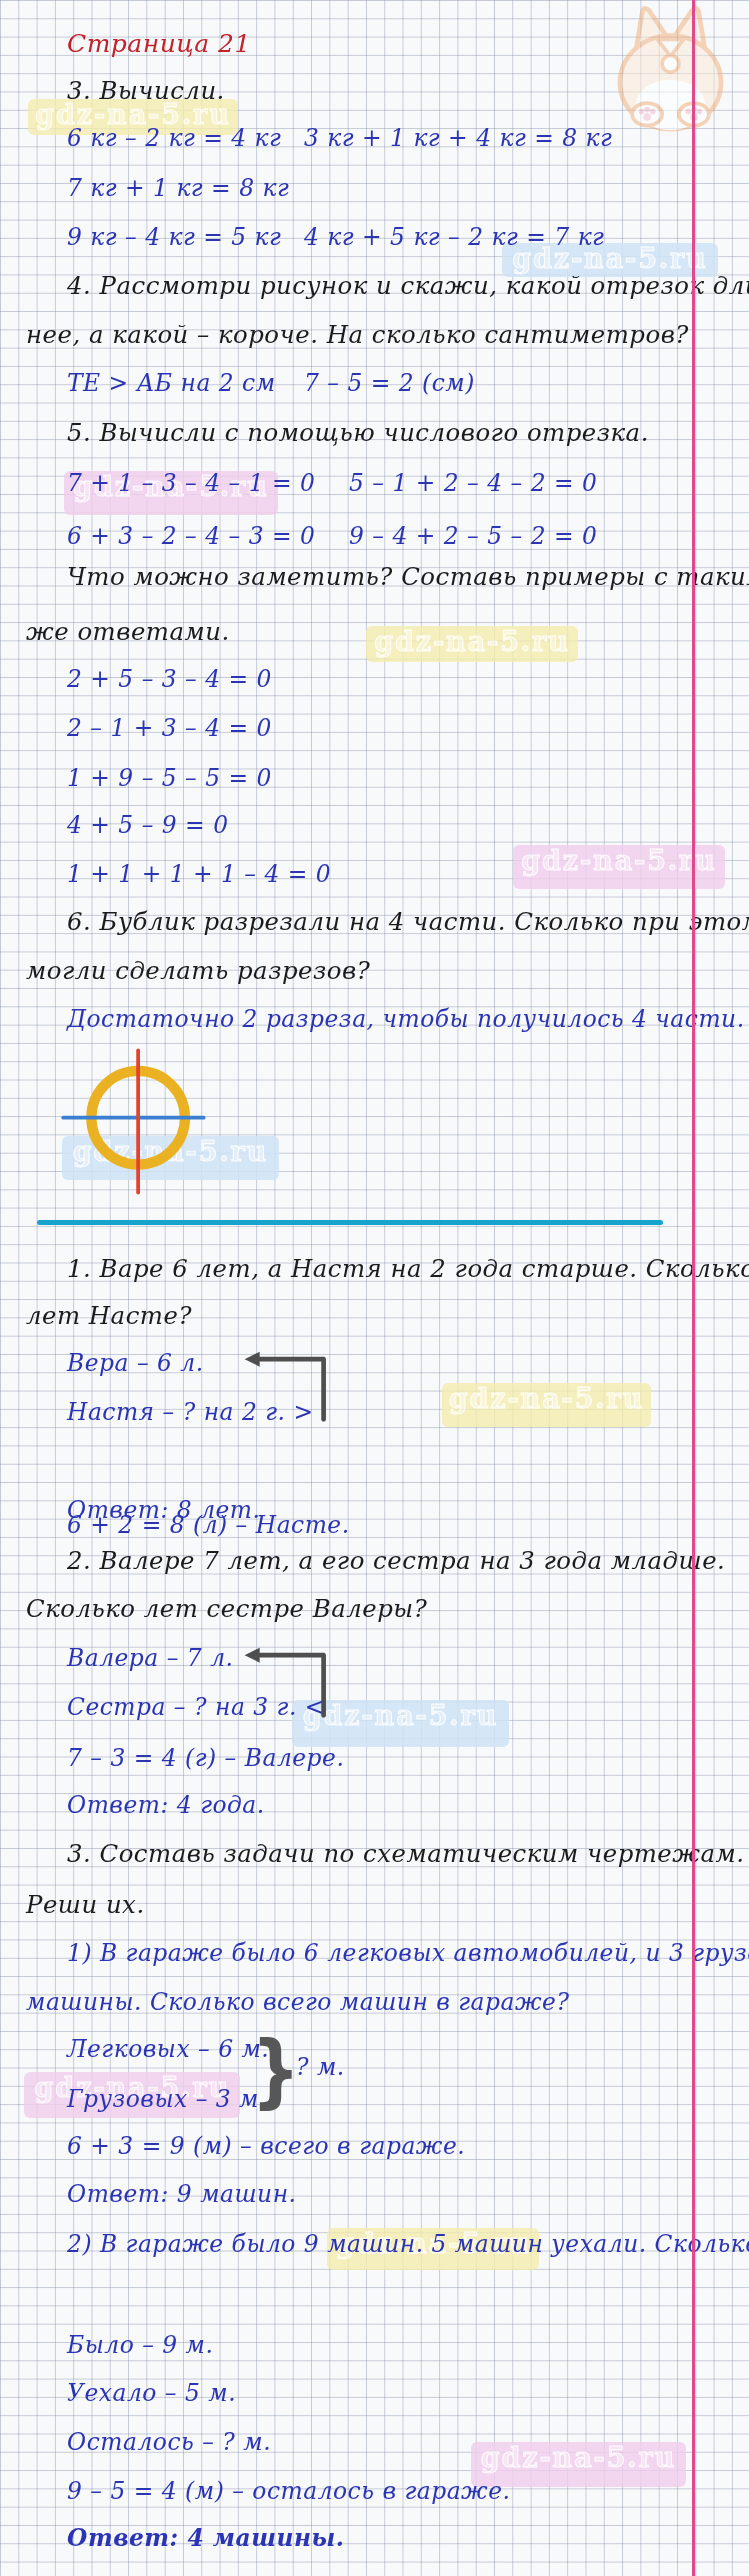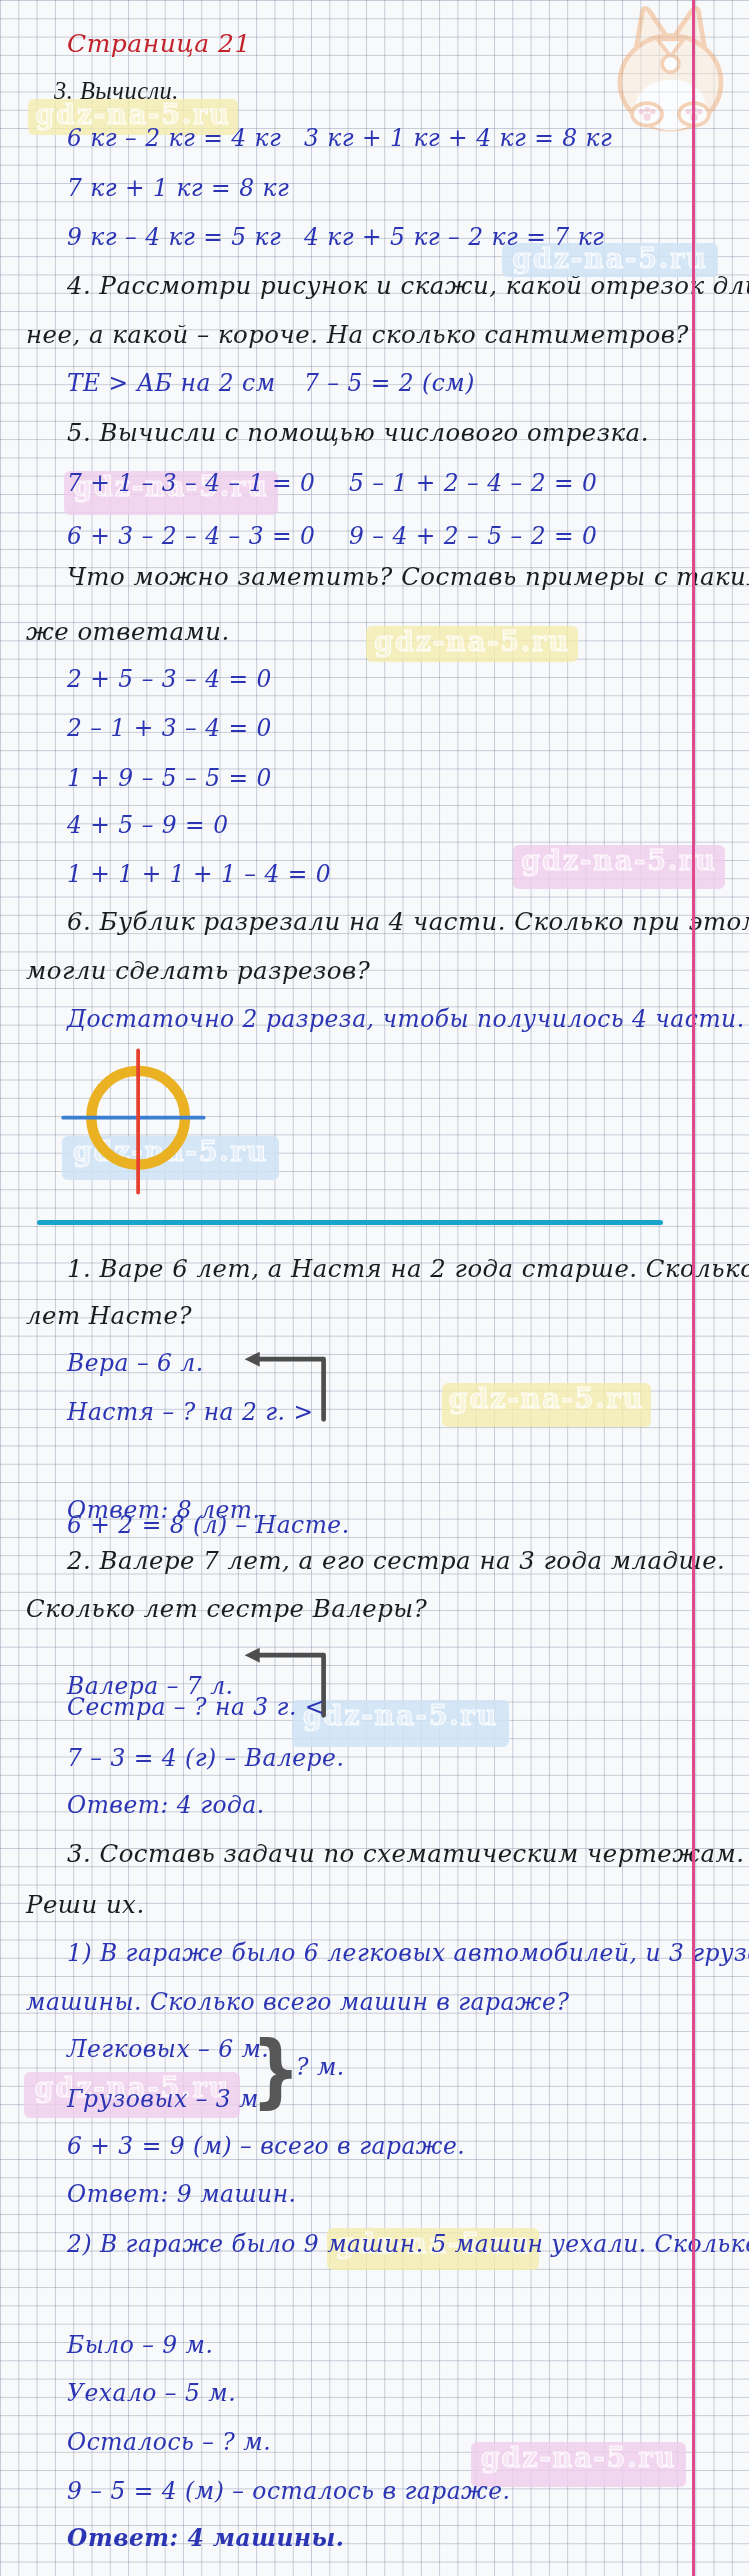--- a/index.html
+++ b/index.html
@@ -87,21 +87,21 @@
     </div>
   <div class="wm wm-yellow" style="left:327px;top:2228px;width:212px;height:42px;">
       <span>gdz-na-5.ru</span>
     </div>
   <div class="wm wm-pink" style="left:471px;top:2442px;width:215px;height:45px;">
       <span>gdz-na-5.ru</span>
     </div>
 
   <div class="tl red" style="left:67px;top:30px;">Страница 21</div>
 
-  <div class="tl black" style="left:54px;top:77px;font-family:Liberation Serif, serif;">3. Вычисли.</div>
+  <div class="tl black" style="left:67px;top:77px;">3. Вычисли.</div>
   <div class="tl blue" style="left:67px;top:125px;">6 кг – 2 кг = 4 кг</div>
   <div class="tl blue" style="left:304px;top:125px;">3 кг + 1 кг + 4 кг = 8 кг</div>
   <div class="tl blue" style="left:67px;top:175px;">7 кг + 1 кг = 8 кг</div>
   <div class="tl blue" style="left:67px;top:224px;">9 кг – 4 кг = 5 кг</div>
   <div class="tl blue" style="left:304px;top:224px;">4 кг + 5 кг – 2 кг = 7 кг</div>
 
   <div class="tl black" style="left:67px;top:272px;">4. Рассмотри рисунок и скажи, какой отрезок длин-</div>
   <div class="tl black" style="left:26px;top:321px;">нее, а какой – короче. На сколько сантиметров?</div>
   <div class="tl blue" style="left:67px;top:370px;">ТЕ &gt; АБ на 2 см</div>
   <div class="tl blue" style="left:304px;top:370px;">7 – 5 = 2 (см)</div>
@@ -138,21 +138,21 @@
     <line x1="20" y1="14" x2="90" y2="14" stroke="#4e4e4e" stroke-width="5"></line>
     <path d="M22 6 L6 14 L22 22 Z" fill="#4e4e4e"></path>
     <line x1="90" y1="14" x2="90" y2="78" stroke="#4e4e4e" stroke-width="5" stroke-linecap="round"></line>
   </svg>
   <div class="tl blue" style="left:67px;top:1399px;">Настя – ? на 2 г. &gt;</div>
   <div class="tl blue" style="left:67px;top:1512px;">6 + 2 = 8 (л) – Насте.</div>
   <div class="tl blue" style="left:67px;top:1497px;">Ответ: 8 лет.</div>
 
   <div class="tl black" style="left:67px;top:1547px;">2. Валере 7 лет, а его сестра на 3 года младше.</div>
   <div class="tl black" style="left:26px;top:1595px;">Сколько лет сестре Валеры?</div>
-  <div class="tl blue" style="left:67px;top:1645px;margin-top:28px;">Валера – 7 л.</div>
+  <div class="tl blue" style="left:67px;top:1645px;">Валера – 7 л.</div>
   <svg class="figure" style="left:239px;top:1642px;" width="94" height="79" viewBox="0 0 100 84">
     <line x1="20" y1="14" x2="90" y2="14" stroke="#4e4e4e" stroke-width="5"></line>
     <path d="M22 6 L6 14 L22 22 Z" fill="#4e4e4e"></path>
     <line x1="90" y1="14" x2="90" y2="78" stroke="#4e4e4e" stroke-width="5" stroke-linecap="round"></line>
   </svg>
   <div class="tl blue" style="left:67px;top:1694px;">Сестра – ? на 3 г. &lt;</div>
   <div class="tl blue" style="left:67px;top:1745px;">7 – 3 = 4 (г) – Валере.</div>
   <div class="tl blue" style="left:67px;top:1792px;">Ответ: 4 года.</div>
 
   <div class="tl black" style="left:67px;top:1840px;">3. Составь задачи по схематическим чертежам.</div>

